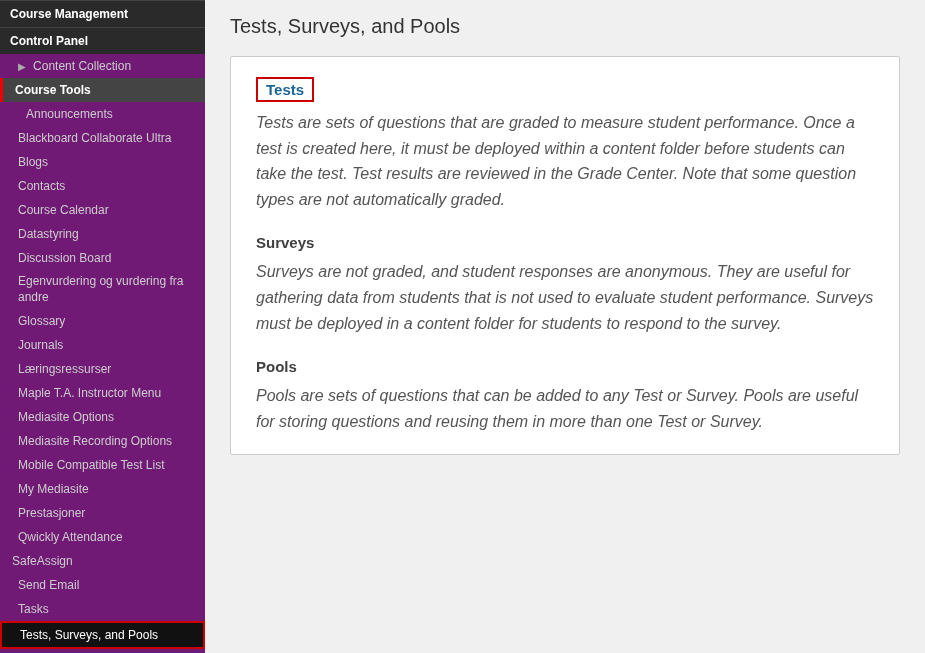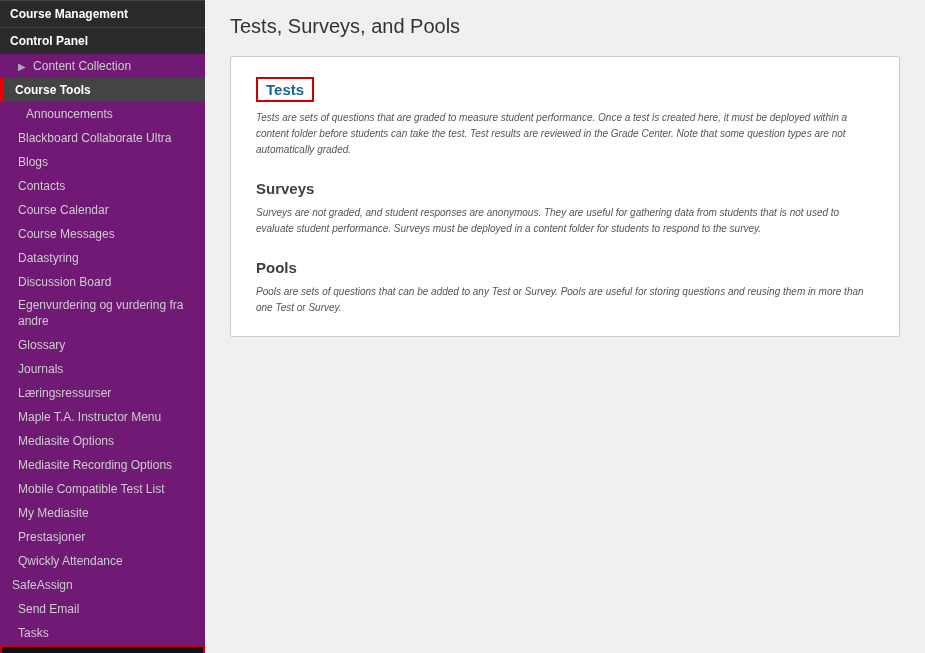--- a/index.html
+++ b/index.html
@@ -88,21 +88,21 @@
 
     .section-heading.tests-heading {
       display: inline-block;
       border: 2px solid #cc0000;
       padding: 2px 8px;
       color: #1a6496;
     }
 
     .section-desc {
       color: #555;
-      font-size: 10px;
+      font-size: 16px;
       font-style: italic;
       line-height: 1.6;
       margin-bottom: 22px;
     }
 
     .section-block:last-child .section-desc {
       margin-bottom: 0;
     }
   </style>
 </head>
@@ -119,21 +119,20 @@
 
   <div class="sidebar-item active-section" style="padding-left:12px;">
     <span>Course Tools</span>
   </div>
 
   <div class="sidebar-item" style="padding-left:26px;">Announcements</div>
   <div class="sidebar-item" style="padding-left:18px;">Blackboard Collaborate Ultra</div>
   <div class="sidebar-item" style="padding-left:18px;">Blogs</div>
   <div class="sidebar-item" style="padding-left:18px;">Contacts</div>
   <div class="sidebar-item" style="padding-left:18px;">Course Calendar</div>
-  <div class="sidebar-item" style="padding-left:18px;">Course Messages</div>
   <div class="sidebar-item" style="padding-left:18px;">Datastyring</div>
   <div class="sidebar-item" style="padding-left:18px;">Discussion Board</div>
   <div class="sidebar-item" style="padding-left:18px; white-space:normal; line-height:1.3; padding-top:4px; padding-bottom:4px;">Egenvurdering og vurdering fra andre</div>
   <div class="sidebar-item" style="padding-left:18px;">Glossary</div>
   <div class="sidebar-item" style="padding-left:18px;">Journals</div>
   <div class="sidebar-item" style="padding-left:18px;">Læringsressurser</div>
   <div class="sidebar-item" style="padding-left:18px;">Maple T.A. Instructor Menu</div>
   <div class="sidebar-item" style="padding-left:18px;">Mediasite Options</div>
   <div class="sidebar-item" style="padding-left:18px;">Mediasite Recording Options</div>
   <div class="sidebar-item" style="padding-left:18px;">Mobile Compatible Test List</div>

